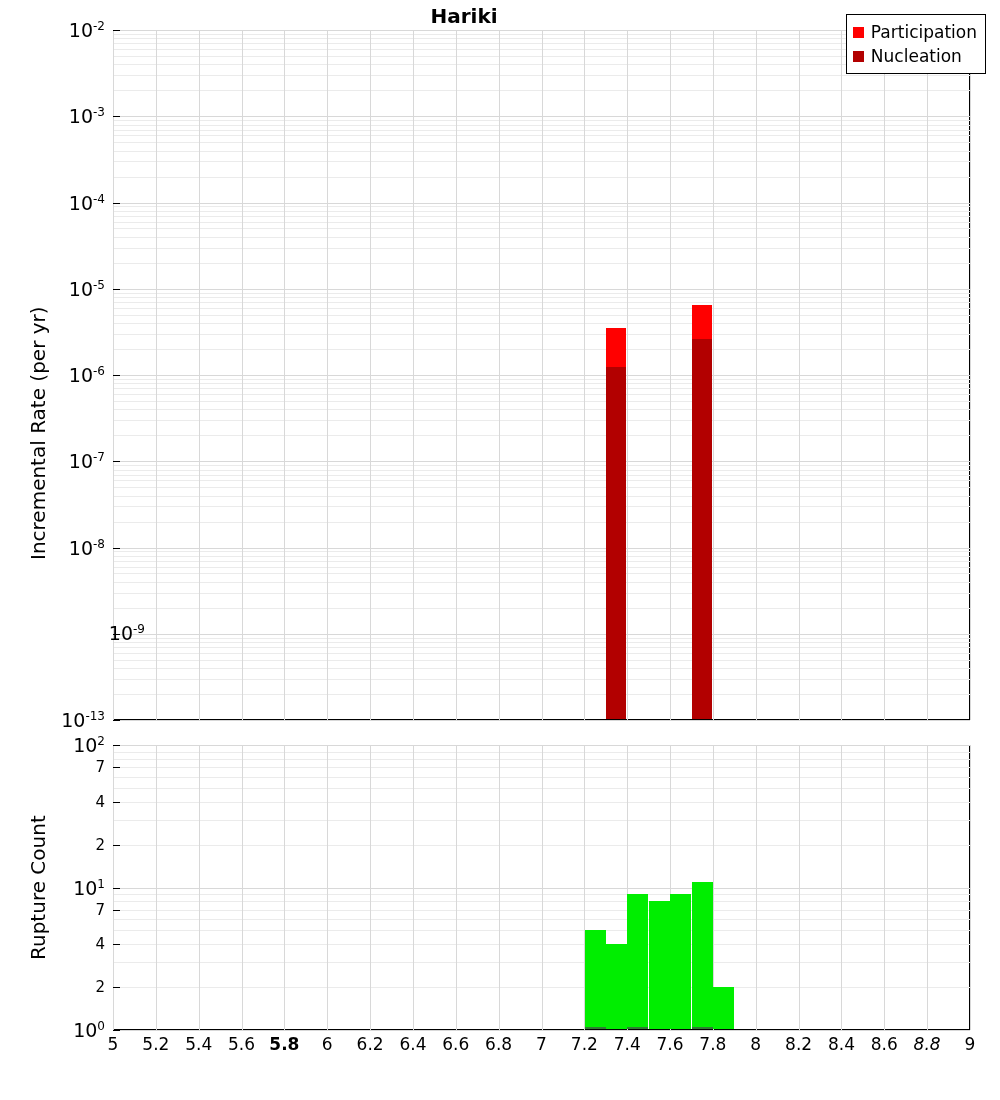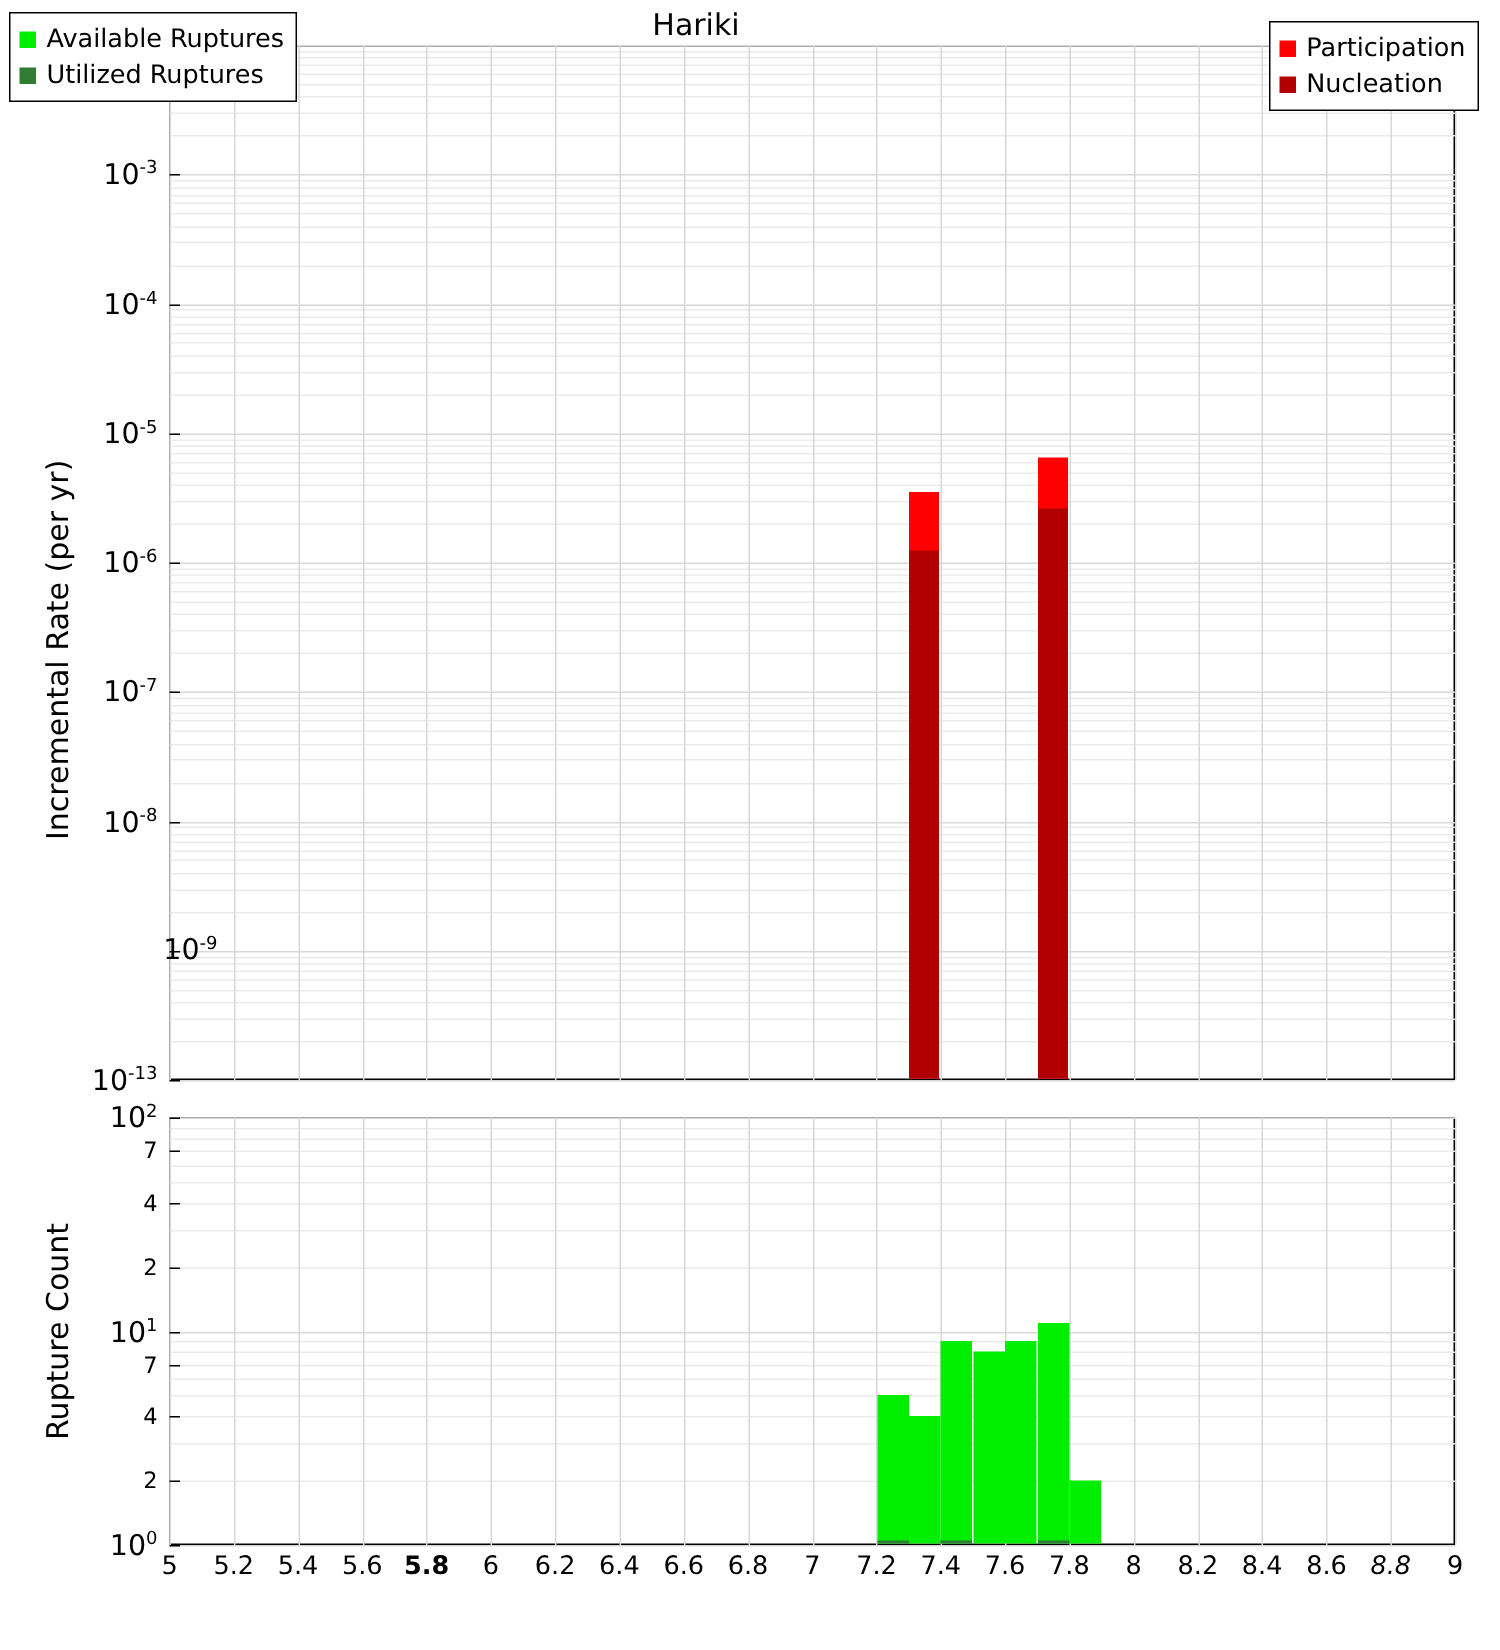--- a/index.html
+++ b/index.html
@@ -2,21 +2,21 @@
 <html><head>
 <meta charset="utf-8">
 <style>
   html,body{margin:0;padding:0;}
   body{width:1000px;height:1100px;background:#ffffff;font-family:"DejaVu Sans","Liberation Sans",sans-serif;overflow:hidden;}
   .page{position:relative;width:1000px;height:1100px;}
 
   
   .title{
     position:absolute;left:0;top:4px;width:928px;text-align:center;
-    font-size:20px;font-weight:normal;color:#000;
+    font-size:20px;font-weight:bold;color:#000;
   }
 
   
   .plot{position:absolute;border:1px solid #000;background:#fff;box-sizing:border-box;}
   #plot-top{left:113px;top:30px;width:857px;height:690px;}
   #plot-bottom{left:113px;top:745px;width:857px;height:285px;}
 
   .grid-line{position:absolute;background:#d8d8d8;}
   .grid-line.h{left:0;right:0;height:1px;}
   .grid-line.v{top:0;bottom:0;width:1px;}
@@ -281,30 +281,20 @@
       <div class="ytick-small" style="top: 801.706px; left: 0px; width: 105px;">4</div>
       <div class="ytick-mark" style="left: 113px; top: 802px;"></div>
       <div class="ytick-small" style="top: 767.074px; left: 0px; width: 105px;">7</div>
       <div class="ytick-mark" style="left: 113px; top: 767px;"></div>
       <div class="ytick" style="top: 745px; left: 0px; width: 105px;">10<sup>2</sup></div>
       <div class="ytick-mark" style="left: 113px; top: 745px;"></div>
     </div>
 
   <div class="ylabel" id="ylabel-bottom">Rupture Count</div>
 
-  <div class="legend" id="legend-bottom">
-    <div class="row">
-      <span class="swatch" style="background:#00ee00"></span>
-      <span>Available Ruptures</span>
-    </div>
-    <div class="row">
-      <span class="swatch" style="background:#2f7d32"></span>
-      <span>Utilized Ruptures</span>
-    </div>
-  </div>
 
   <div id="xticks">
       <div class="xtick" style="left: 113px;">5</div>
       <div class="xtick" style="left: 155.85px; text-align: right;">5.2</div>
       <div class="xtick" style="left: 198.7px;">5.4</div>
       <div class="xtick" style="left: 241.55px;">5.6</div>
       <div class="xtick" style="left: 284.4px; font-weight: bold;">5.8</div>
       <div class="xtick" style="left: 327.25px;">6</div>
       <div class="xtick" style="left: 370.1px;">6.2</div>
       <div class="xtick" style="left: 412.95px;">6.4</div>

